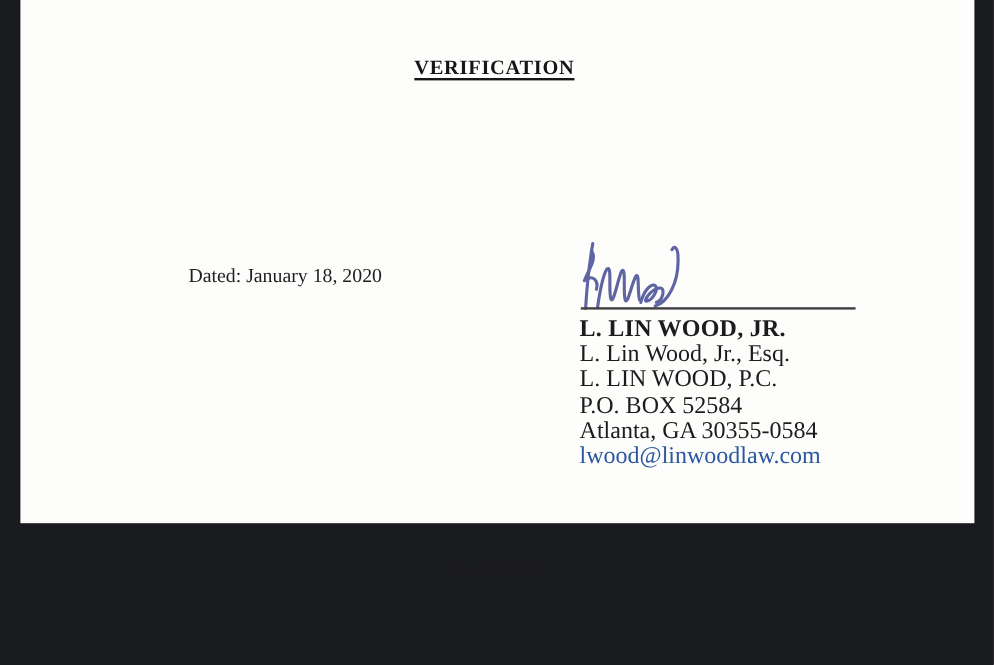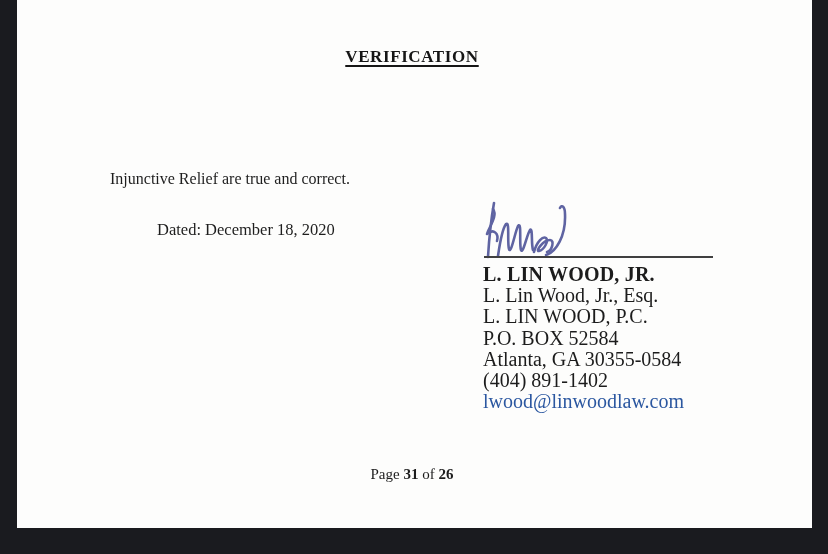--- a/index.html
+++ b/index.html
@@ -6,21 +6,21 @@
   .screen {
     position:relative;
     width:828px; height:554px;
     margin:0 auto;
     background:#1a1b1f;              
     overflow:hidden;
     font-family:"Liberation Serif","DejaVu Serif",serif;
   }
   .page {
     position:absolute;
-    left:17px; top:0; width:795px; height:528px;
+    left:17px; top:0; width:795px; height:436px;
     background:#fdfdfc;
   }
   
   .doc-title {
     position:absolute; left:93px; top:47px; width:604px;
     text-align:center;
     font-size:17px; font-weight:bold; letter-spacing:.6px;
     color:#161616;
     text-decoration:underline;
     text-decoration-thickness:2px;
@@ -73,42 +73,40 @@
 </head>
 <body>
 
 <div class="screen">
   <div class="page">
 
     <div class="doc-title"><span>VERIFICATION</span></div>
 
 
 
-    <div class="para-line line3">Injunctive Relief are true and correct.</div>
 
-    <div class="dated">Dated: December 18, 2020</div>
+    <div class="dated">Dated: January 18, 2020</div>
 
     <svg class="sig-svg" viewBox="0 0 104 68">
       <g fill="none" stroke="#575c9e" stroke-width="2.6" stroke-linecap="round" stroke-linejoin="round" opacity="0.95">
         <path d="M8,63 C9,46 11,26 14,9"></path>
         <path d="M13,15 C18,22 9,33 7,40 C14,34 19,40 17,47"></path>
         <path d="M18,62 C20,48 23,34 26,30 C30,27 27,48 29,55 C31,61 35,38 38,32 C42,27 39,50 41,56 C43,61 47,40 50,36 C53,33 51,50 53,56"></path>
         <path d="M54,58 C57,47 63,42 66,44 C69,47 64,56 59,57 C55,58 63,46 70,46 C75,46 72,57 67,58"></path>
         <path d="M66,61 C76,58 86,42 85,20 C85,13 82,10 80,14"></path>
       </g>
     </svg>
     <div class="sig-rule"></div>
 
     <div class="addr">
       <div class="name">L. LIN WOOD, JR.</div>
       <div>L. Lin Wood, Jr., Esq.</div>
       <div>L. LIN WOOD, P.C.</div>
       <div>P.O. BOX 52584</div>
       <div>Atlanta, GA 30355-0584</div>
-      <div>(404) 891-1402</div>
       <div><a class="email">lwood@linwoodlaw.com</a></div>
     </div>
 
     <div class="footer">
       <span>Page</span>
       <span class="num">31</span>
       <span>of</span>
       <span class="num">26</span>
     </div>
 

